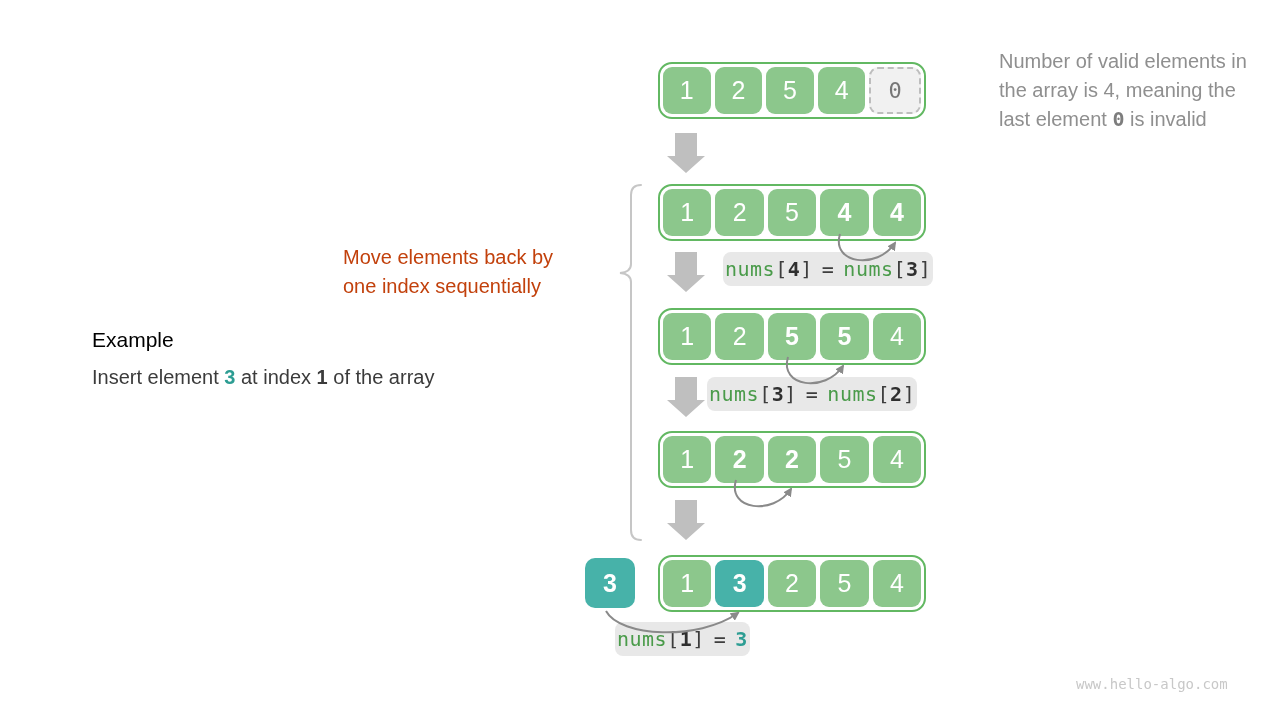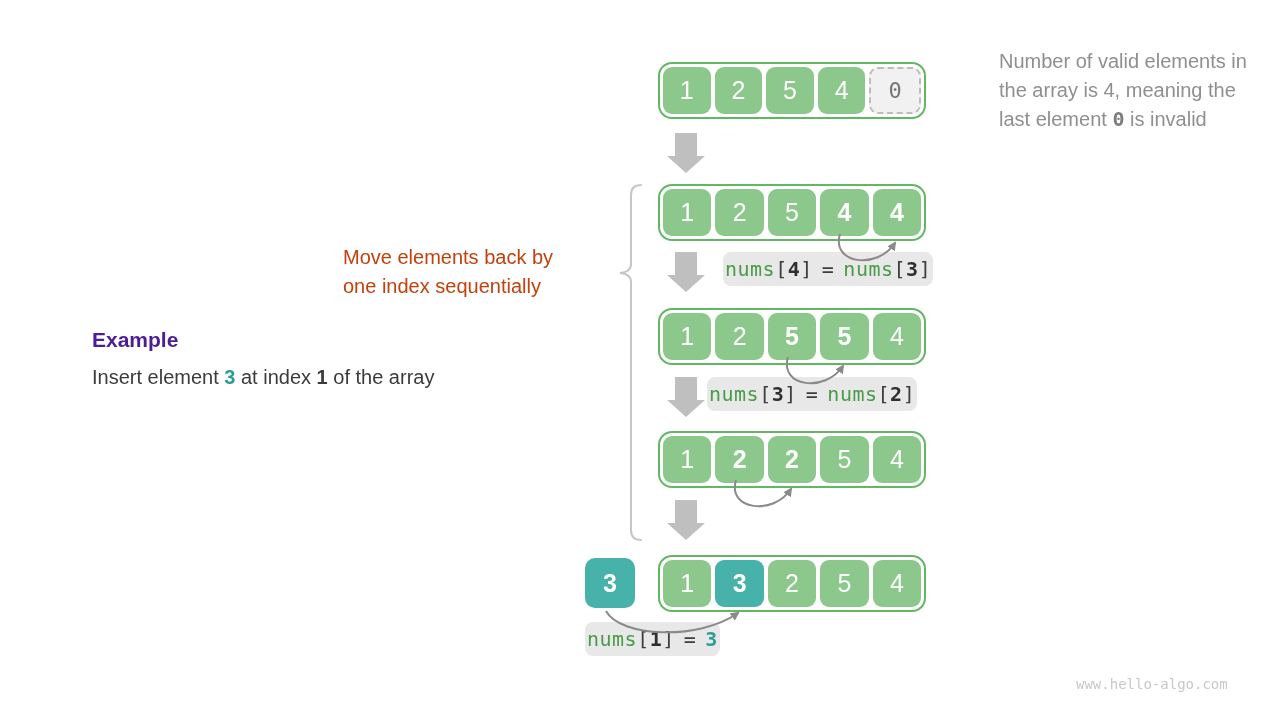--- a/index.html
+++ b/index.html
@@ -32,21 +32,21 @@
   .cb{color:#2f2f2f;font-weight:700;}
   .ct{color:#2d9d93;font-weight:700;}
   .eq{margin:0 9px;}
 
   
   .note{position:absolute;font-size:20px;line-height:29px;color:#8f8f8f;z-index:2;margin-left:44px;}
   .note .zero{font-family:"DejaVu Sans Mono",monospace;font-weight:700;color:#7d7d7d;}
   .move-note{position:absolute;left:343px;top:243px;font-size:20px;line-height:29px;
         color:#c2410c;z-index:2;}
   .example{position:absolute;left:92px;top:328px;z-index:2;}
-  .example .title{font-size:21px;font-weight:700;color:#4c1d95;margin:0 0 14px 0;}
+  .example .title{font-size:21px;font-weight:400;color:#000000;margin:0 0 14px 0;}
   .example .line{font-size:20px;color:#3b3b3b;}
   .example .val{color:#2d9d93;font-weight:700;}
   .example .idx{font-weight:700;}
   .watermark{position:absolute;left:1076px;top:676px;font-family:"DejaVu Sans Mono",monospace;
         font-size:14px;color:#c8c8c8;z-index:2;}
 </style>
 </head>
 <body>
 
 <div id="canvas">
@@ -111,21 +111,21 @@
     <div class="cell">4</div>
   </div>
 
   <div class="lonebox">3</div>
 
   <div class="code-label" style="left:723px;top:252px"><span class="cg">nums</span><span class="cd">[</span><span class="cb">4</span><span class="cd">]</span><span class="cd eq">=</span><span class="cg">nums</span><span class="cd">[</span><span class="cb">3</span><span class="cd">]</span></div>
 
   <div class="code-label" style="left:707px;top:377px"><span class="cg">nums</span><span class="cd">[</span><span class="cb">3</span><span class="cd">]</span><span class="cd eq">=</span><span class="cg">nums</span><span class="cd">[</span><span class="cb">2</span><span class="cd">]</span></div>
 
 
-  <div class="code-label" style="left:585px;top:622px"><span class="cg">nums</span><span class="cd">[</span><span class="cb">1</span><span class="cd">]</span><span class="cd eq">=</span><span class="ct">3</span></div>
+  <div class="code-label" style="left:615px;top:622px"><span class="cg">nums</span><span class="cd">[</span><span class="cb">1</span><span class="cd">]</span><span class="cd eq">=</span><span class="ct">3</span></div>
 
   <div class="note" style="left:955px;top:47px;width:312px">
     <span>Number of valid elements in</span><br>
     <span>the array is 4, meaning the</span><br>
     <span>last element </span><span class="zero">0</span><span> is invalid</span>
   </div>
 
 
   <div class="move-note">
     <span>Move elements back by</span><br>

